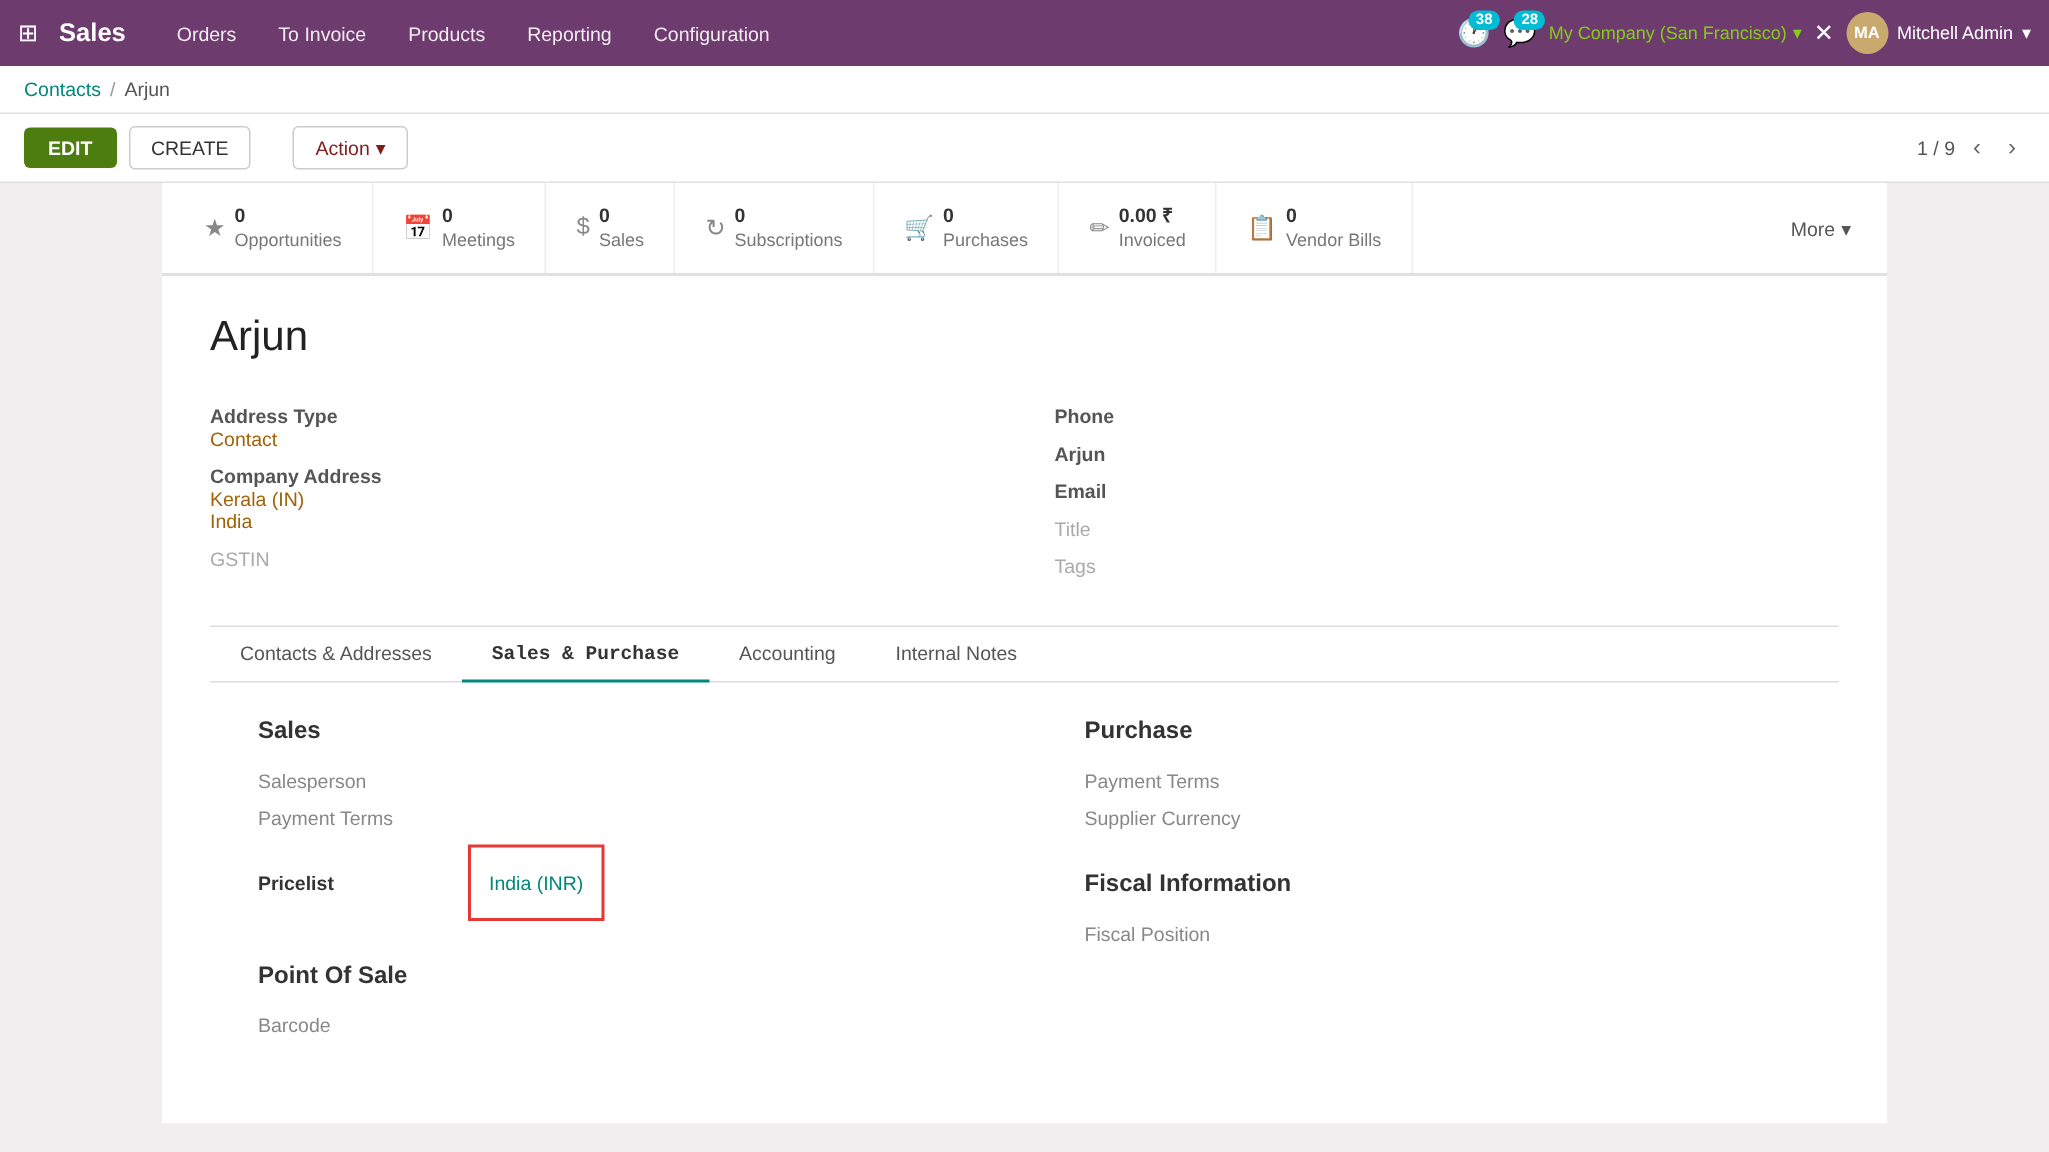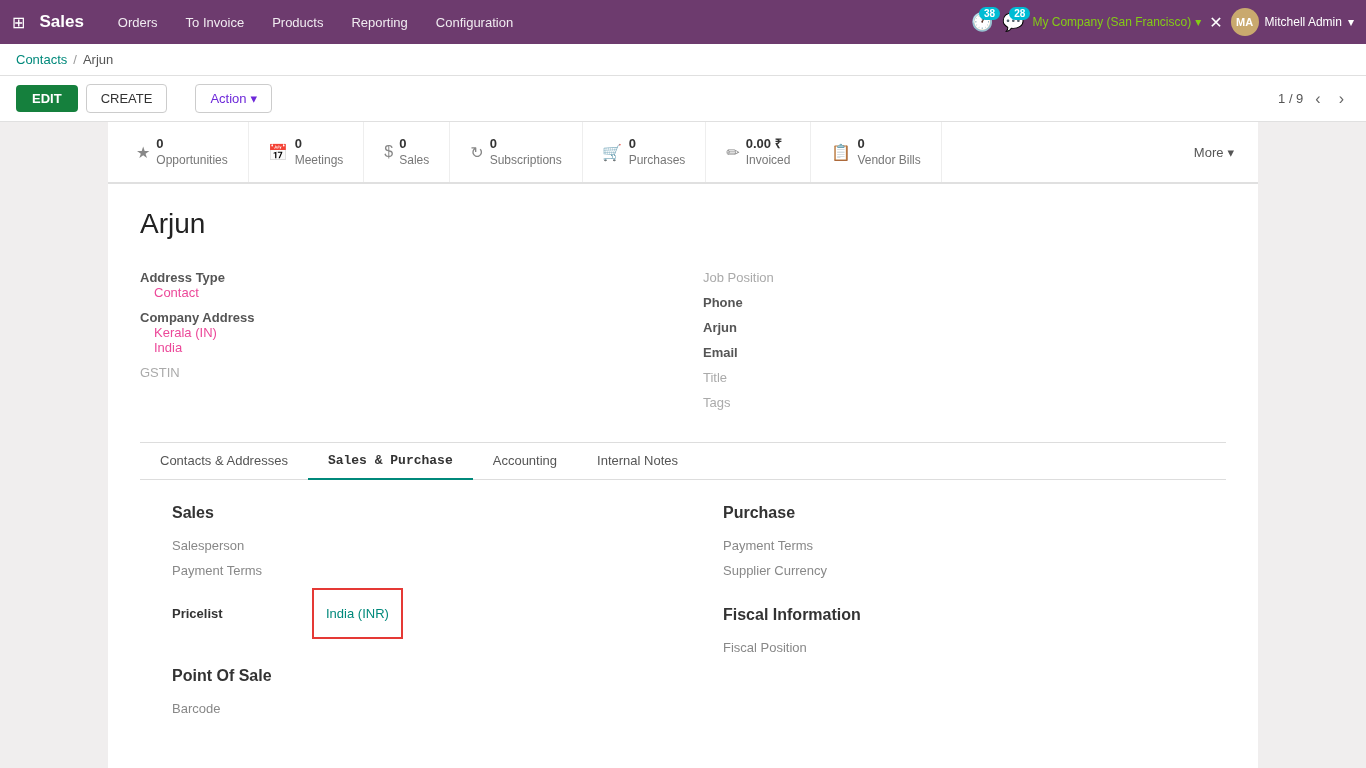--- a/index.html
+++ b/index.html
@@ -43,23 +43,23 @@
 
     
     .toolbar {
       background: white;
       padding: 8px 16px;
       border-bottom: 1px solid #e0e0e0;
       display: flex;
       align-items: center;
       gap: 8px;
     }
-    .btn-edit { background: #15803d; color: white; border: none; padding: 6px 16px; border-radius: 4px; cursor: pointer; font-size: 13px; font-weight: 600; }
+    .btn-edit { background: #4d7c0f; color: white; border: none; padding: 6px 16px; border-radius: 4px; cursor: pointer; font-size: 13px; font-weight: 600; }
     .btn-create { background: white; color: #333; border: 1px solid #ccc; padding: 6px 14px; border-radius: 4px; cursor: pointer; font-size: 13px; }
-    .btn-action { background: white; color: #6d28d9; border: 1px solid #ccc; padding: 6px 14px; border-radius: 4px; cursor: pointer; font-size: 13px; display: flex; align-items: center; gap: 4px; margin-left: 20px; }
+    .btn-action { background: white; color: #7f1d1d; border: 1px solid #ccc; padding: 6px 14px; border-radius: 4px; cursor: pointer; font-size: 13px; display: flex; align-items: center; gap: 4px; margin-left: 20px; }
     .pagination { margin-left: auto; display: flex; align-items: center; gap: 6px; font-size: 13px; color: #555; }
     .pag-btn { background: none; border: none; cursor: pointer; font-size: 16px; color: #666; padding: 2px 6px; }
 
     
     .stats-bar {
       background: white;
       border-bottom: 2px solid #e0e0e0;
       display: flex;
       align-items: stretch;
       padding: 0 8px;
@@ -113,23 +113,22 @@
     .form-label {
       width: 150px;
       font-weight: 600;
       color: #555;
       font-size: 13px;
       padding-top: 2px;
       flex-shrink: 0;
     }
     .form-label.muted { font-weight: 400; color: #aaa; }
     .form-value {
-      color: #ec4899;
-      font-size: 13px;
-      margin-left: 14px;
+      color: #a16207;
+      font-size: 13px;
     }
 
     
     .tabs-bar {
       border-top: 1px solid #ddd;
       border-bottom: 1px solid #ddd;
       display: flex;
       margin-top: 24px;
     }
     .tab-item {
@@ -323,23 +322,20 @@
             <div class="form-value">India</div>
           </div>
         </div>
         <div class="form-row">
           <span class="form-label muted">GSTIN</span>
         </div>
       </div>
 
       <div class="form-section">
         <div class="form-row">
-          <span class="form-label muted">Job Position</span>
-        </div>
-        <div class="form-row">
           <span class="form-label">Phone</span>
         </div>
         <div class="form-row">
           <span class="form-label">Arjun</span>
         </div>
         <div class="form-row">
           <span class="form-label">Email</span>
         </div>
         <div class="form-row">
           <span class="form-label muted">Title</span>

